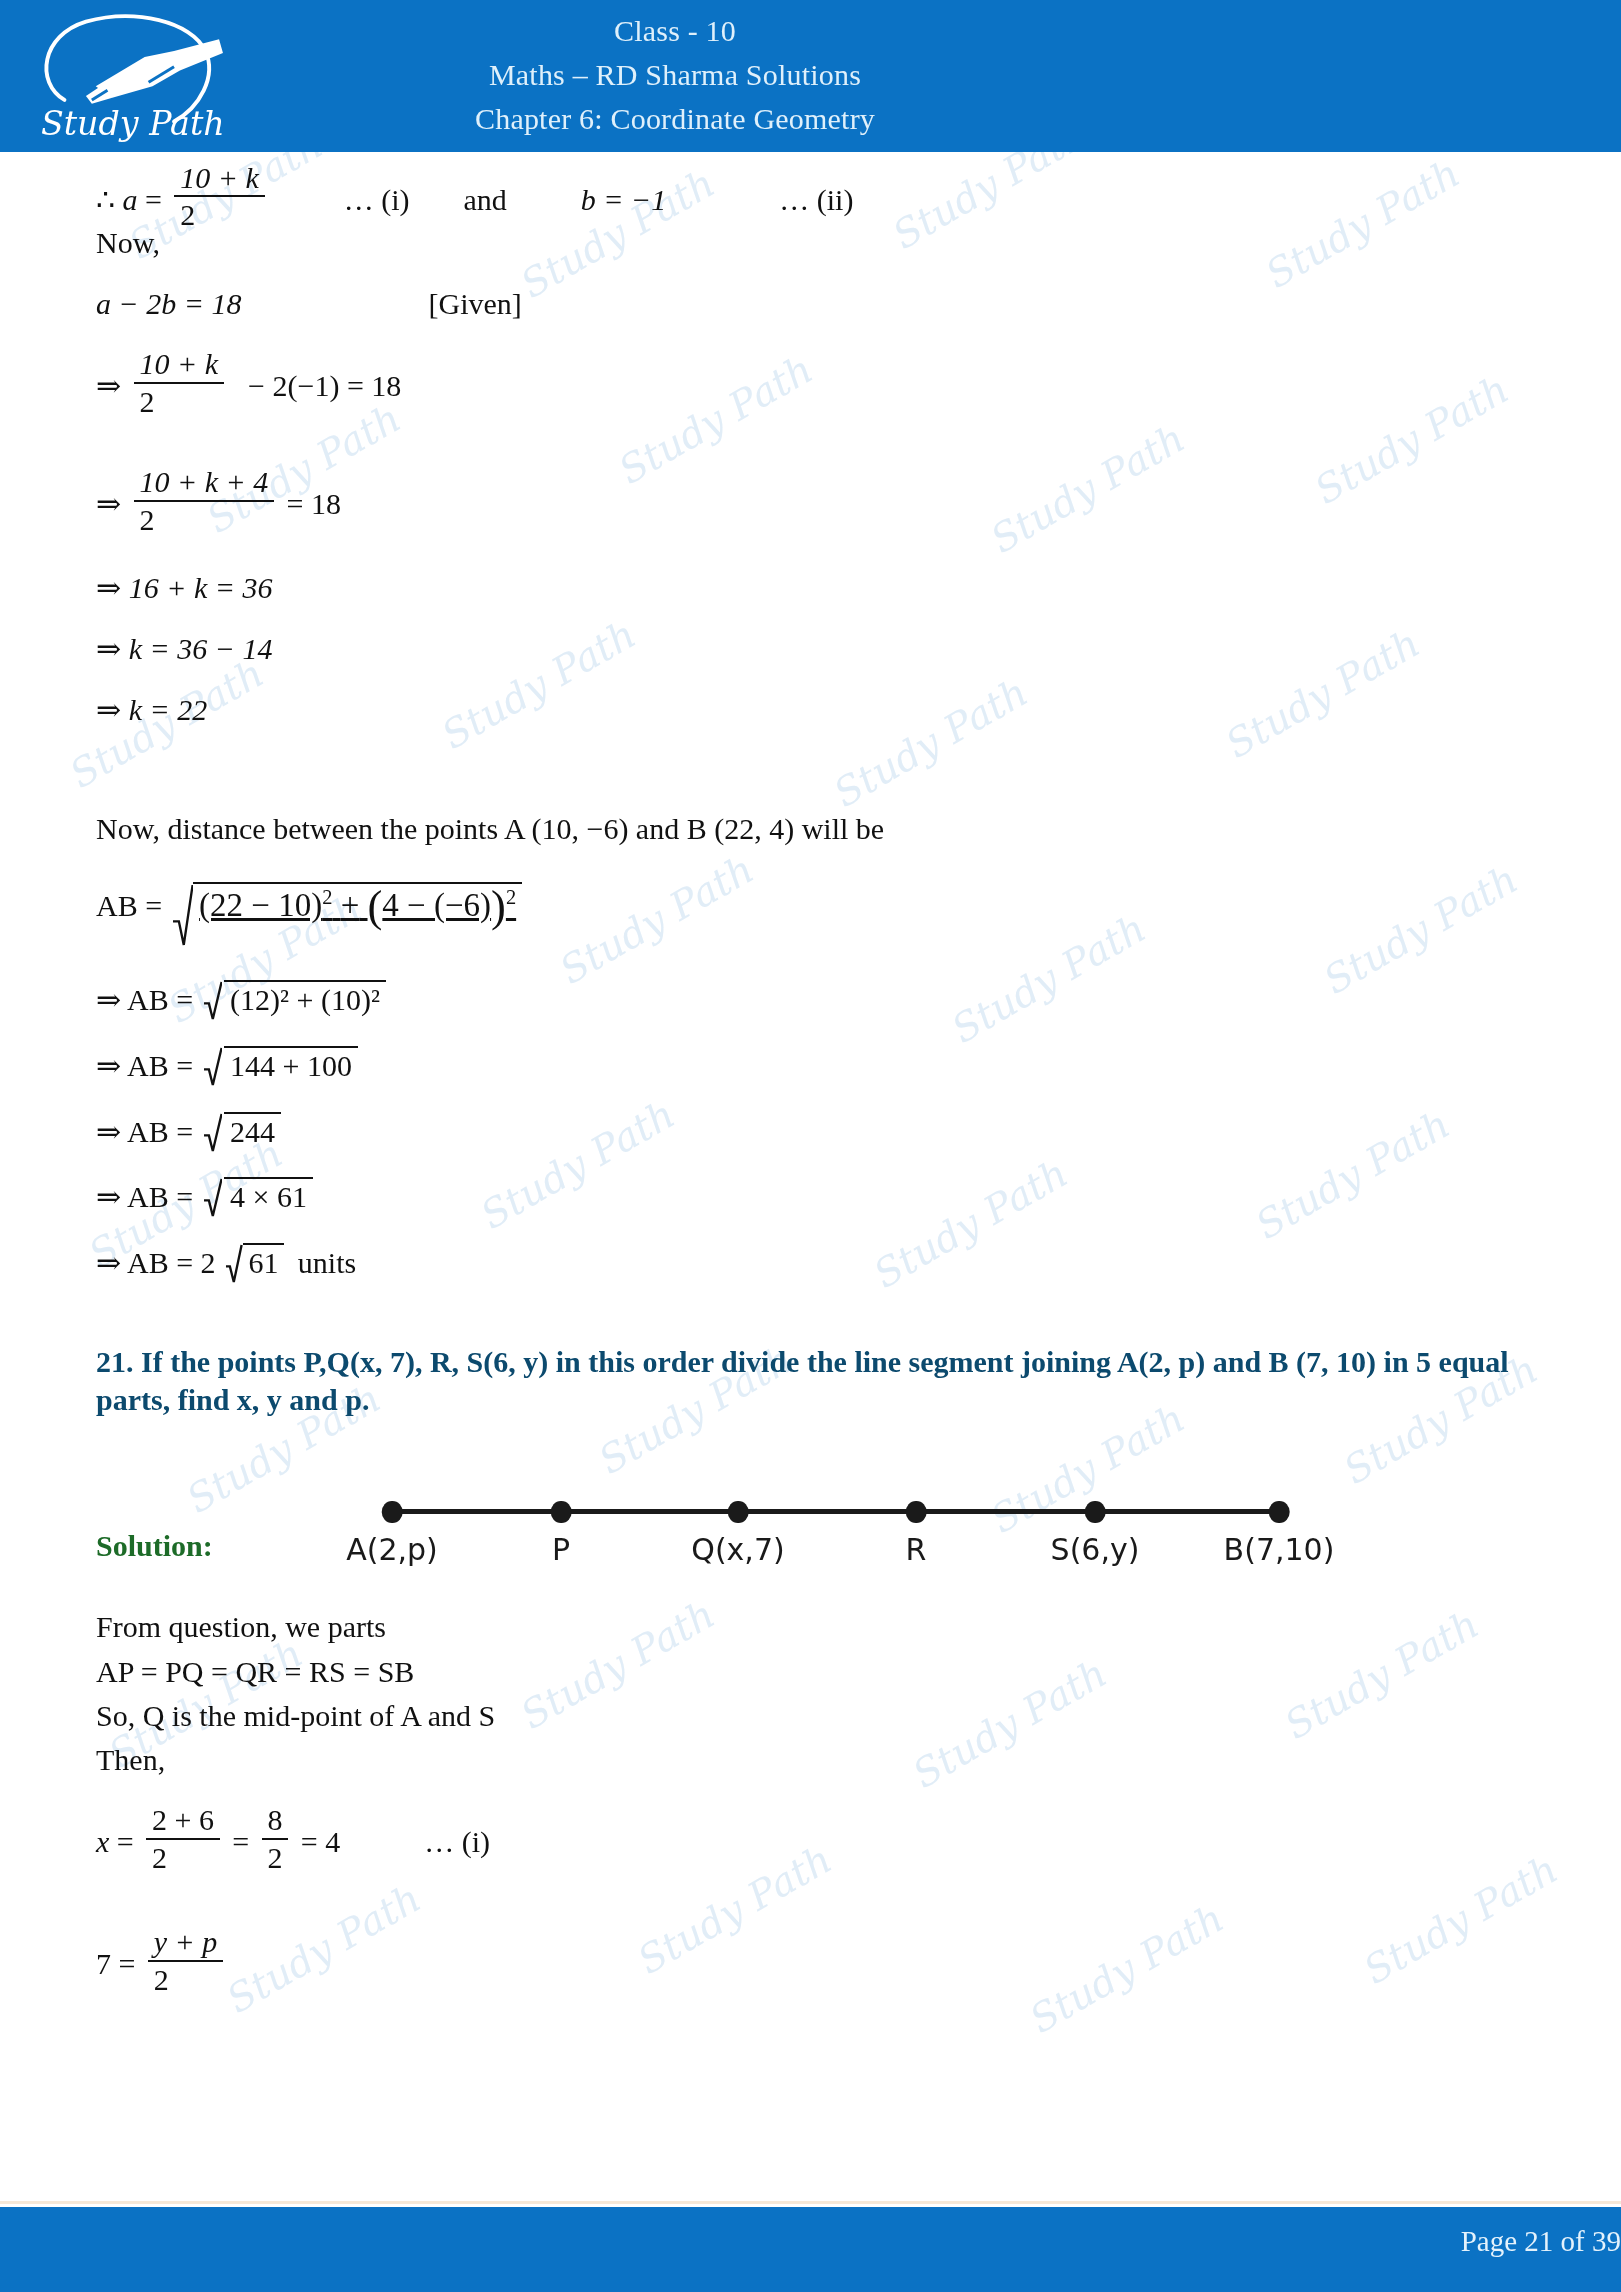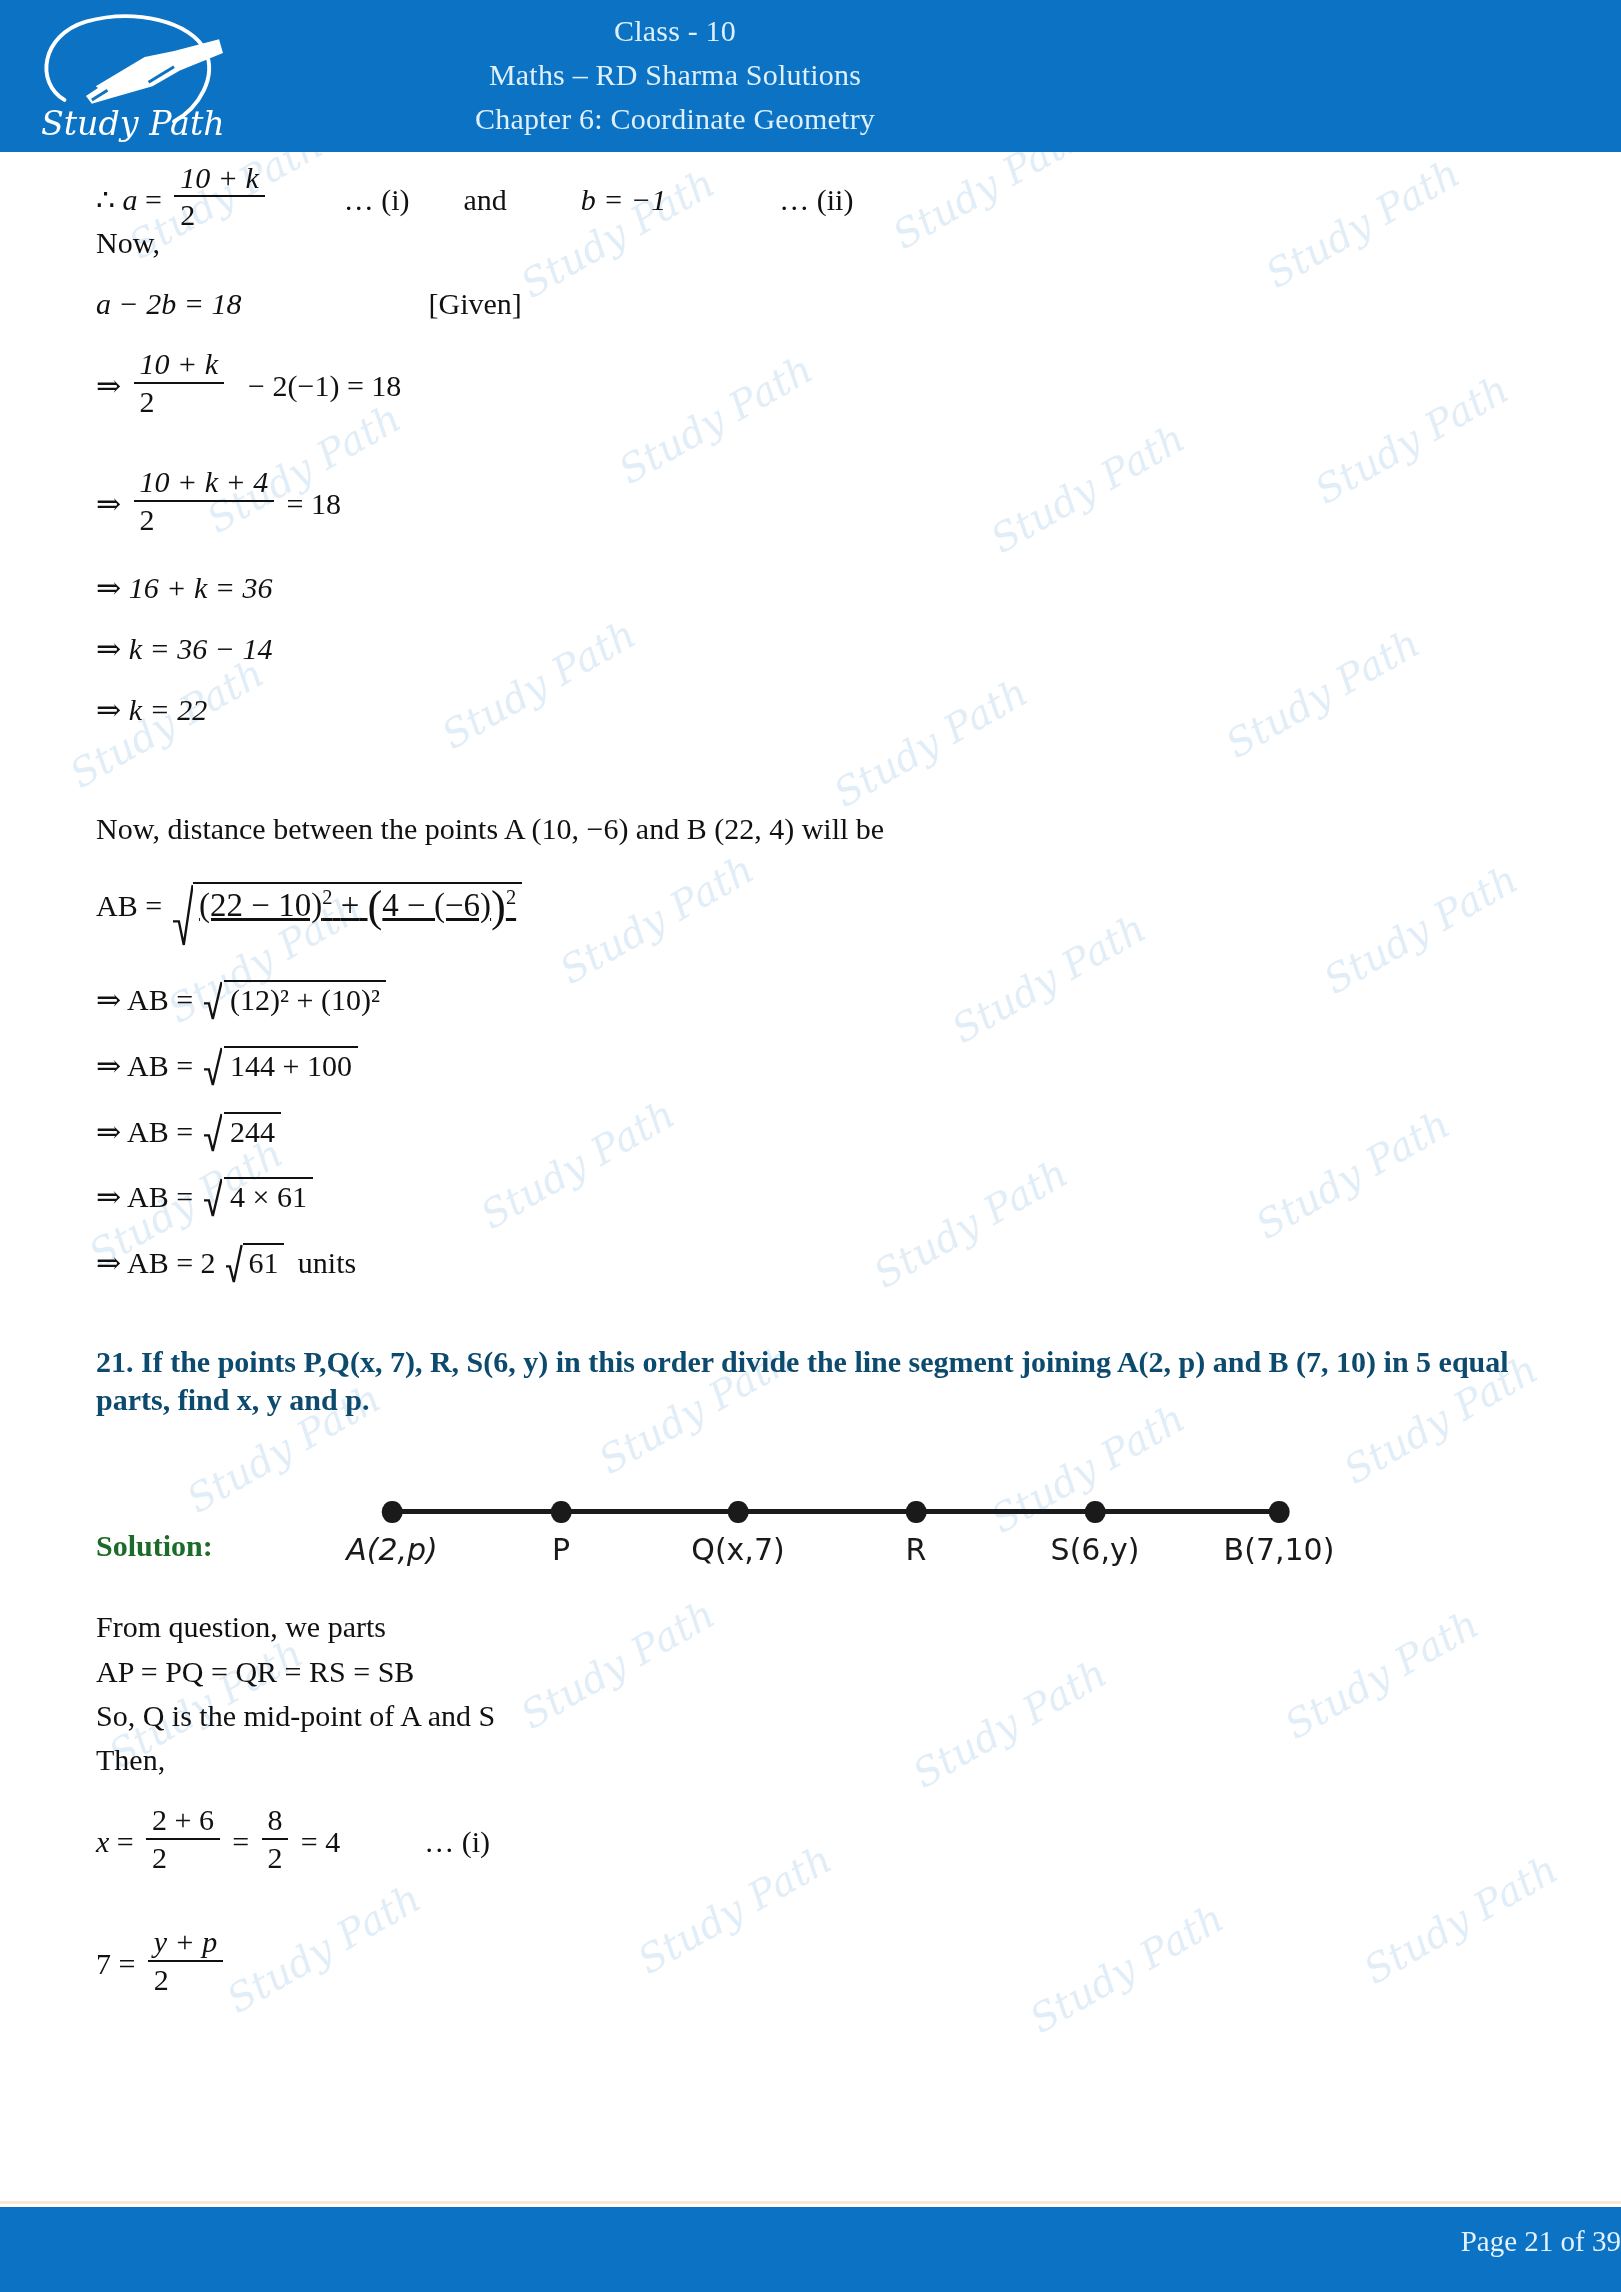--- a/index.html
+++ b/index.html
@@ -443,21 +443,21 @@
 <div class="numline">
   <div class="nl-rule"></div>
 
   <div class="nl-dot" style="left:44px;"></div>
   <div class="nl-dot" style="left:213px;"></div>
   <div class="nl-dot" style="left:390px;"></div>
   <div class="nl-dot" style="left:568px;"></div>
   <div class="nl-dot" style="left:747px;"></div>
   <div class="nl-dot" style="left:931px;"></div>
 
-  <div class="nl-label" style="left:44px;font-style:italic;">A(2,p)</div>
+  <div class="nl-label" style="left:44px;">A(2,p)</div>
   <div class="nl-label" style="left:213px;">P</div>
   <div class="nl-label" style="left:390px;">Q(x,7)</div>
   <div class="nl-label" style="left:568px;">R</div>
   <div class="nl-label" style="left:747px;">S(6,y)</div>
   <div class="nl-label" style="left:931px;">B(7,10)</div>
 </div>
 
 <div class="footer-line"></div>
 <div class="footer"></div>
 <div class="footer-text">Page 21 of 39</div>

